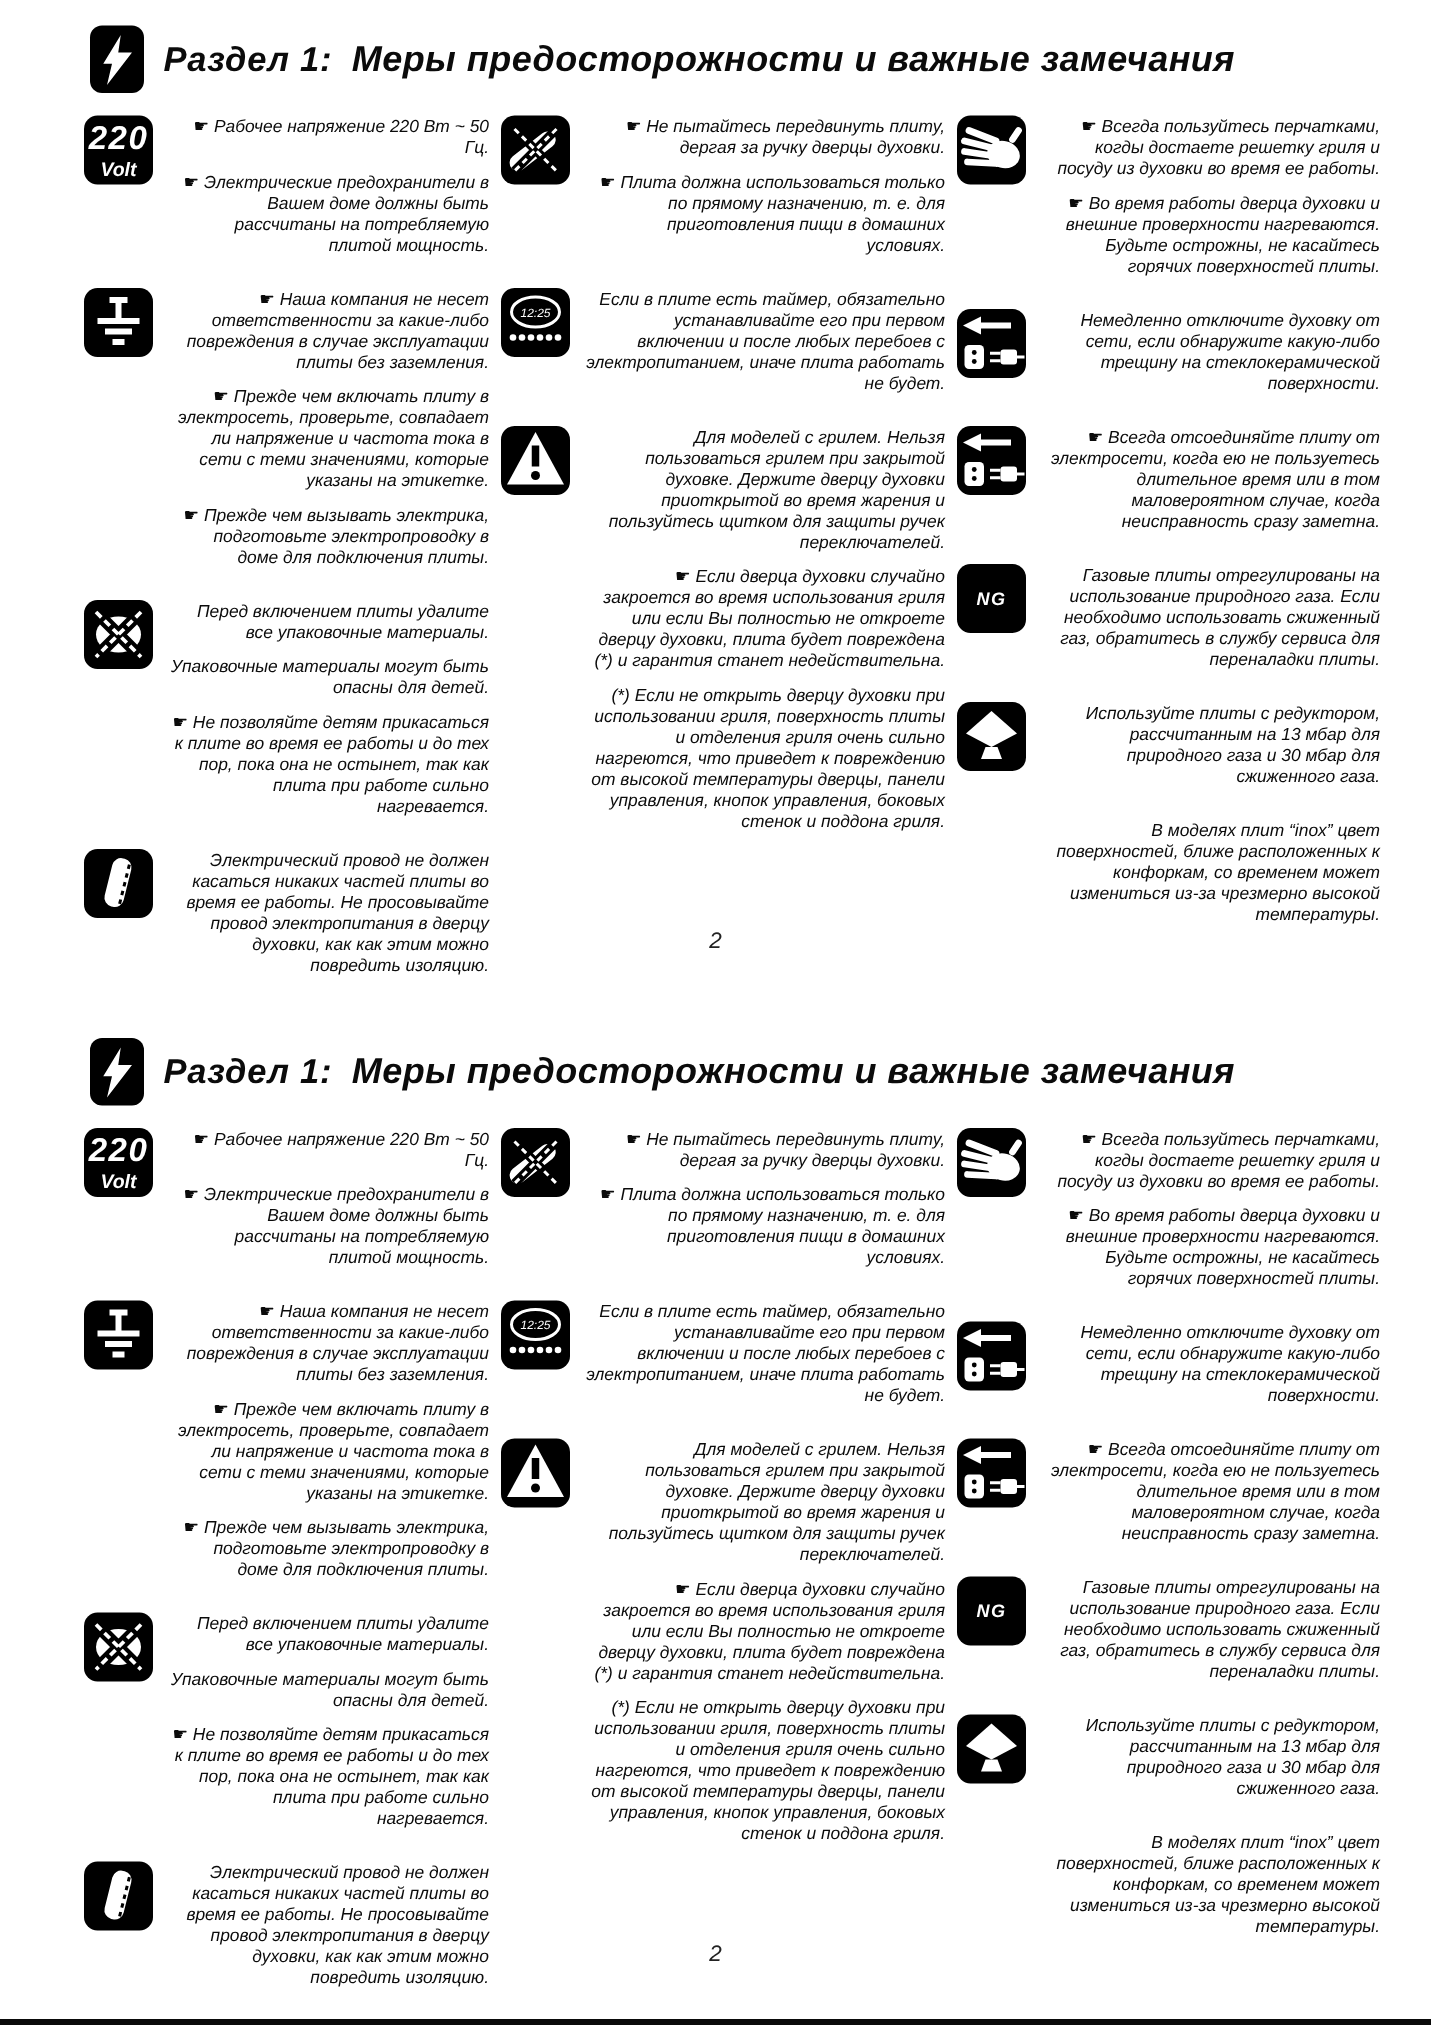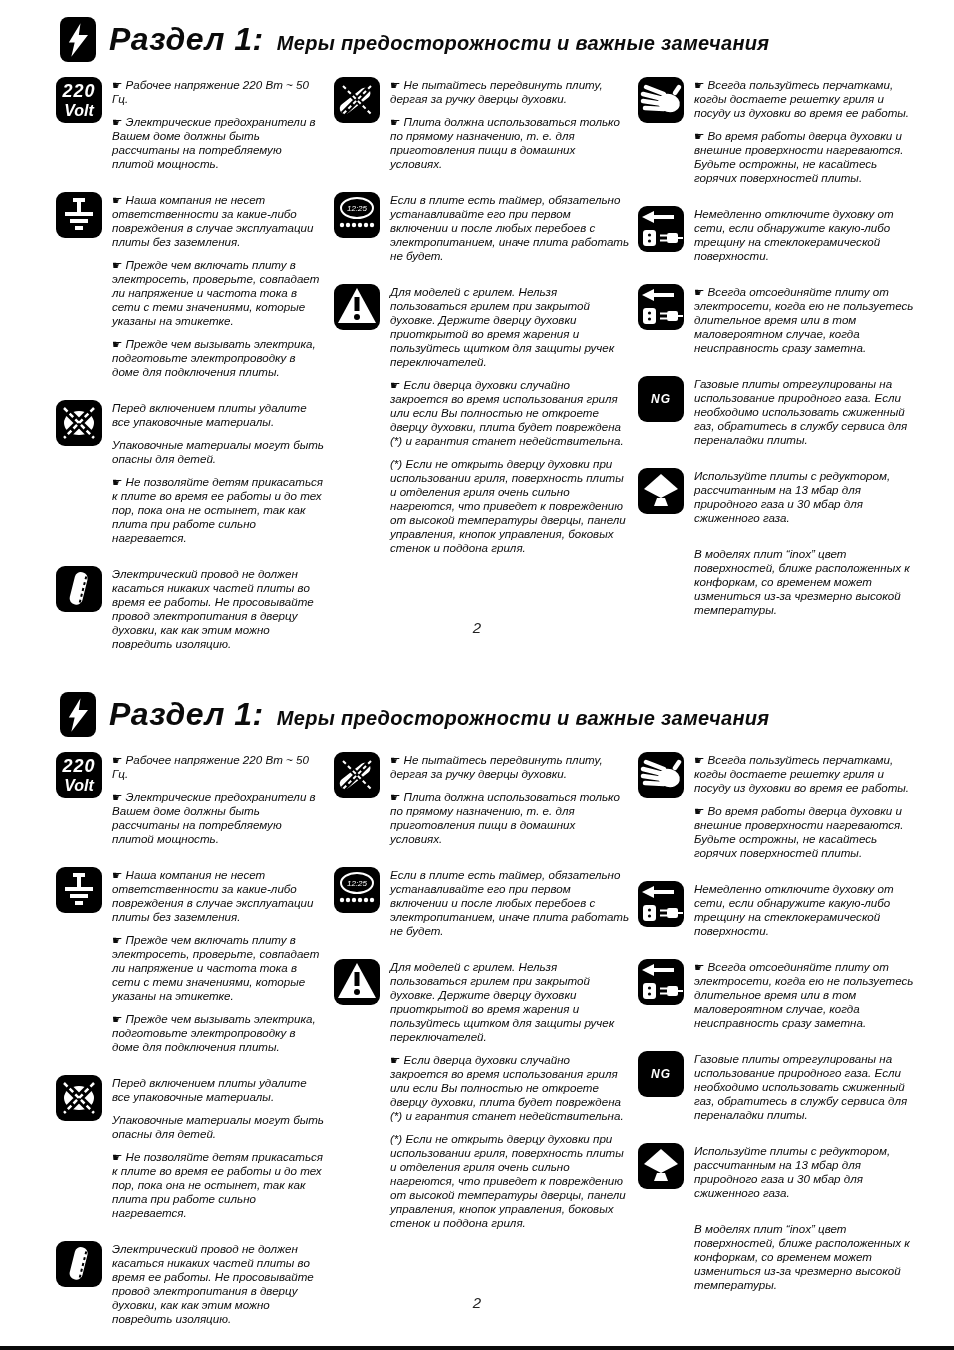--- a/index.html
+++ b/index.html
@@ -11,38 +11,38 @@
     -webkit-font-smoothing:antialiased;
   }
   .page{width:954px;height:1350px;position:relative;box-sizing:border-box;border-bottom:4px solid #0a0a0a;overflow:hidden;background:#fff;}
   .half{height:675px;position:relative;overflow:hidden;}
 
   
   .hdr{display:flex;align-items:center;gap:13px;padding:17px 0 0 60px;}
   .hdr-icon{flex:0 0 36px;width:36px;height:45px;background:#000;border-radius:8px;display:flex;align-items:center;justify-content:center;}
   .hdr-icon svg{display:block;}
   .hdr-line{display:flex;align-items:baseline;gap:13px;margin:0;white-space:nowrap;}
-  .hdr-title{font-weight:700;font-style:italic;font-size:32px;letter-spacing:0.5px;}
-  .hdr-sub{font-weight:700;font-style:italic;font-size:20px;letter-spacing:0.3px;}
+  .hdr-title{font-weight:700;font-style:italic;font-size:23px;letter-spacing:0.5px;}
+  .hdr-sub{font-weight:700;font-style:italic;font-size:24px;letter-spacing:0.3px;}
 
   
   .columns{display:grid;grid-template-columns:270px 296px 282px;column-gap:8px;padding:15px 0 0 56px;}
   .col{min-width:0;}
   .block{display:flex;gap:10px;margin-bottom:12px;}
   .icon{flex:0 0 46px;width:46px;height:46px;background:#000;border-radius:9px;position:relative;overflow:hidden;}
   .icon.empty{background:transparent;}
   .icon svg{display:block;width:46px;height:46px;}
   .text{flex:1;min-width:0;padding-top:1px;}
-  .text p{margin:0 0 9px;font-size:11.6px;line-height:14px;}
+  .text p{margin:0 0 9px;font-size:11.6px;line-height:14px;text-align:right;}
   .b{font-weight:400;}
 
   
   .ic-txt{position:absolute;inset:0;display:flex;flex-direction:column;align-items:center;justify-content:center;color:#fff;font-weight:700;font-style:italic;line-height:1;}
-  .ic-volt-1{font-size:18px;letter-spacing:1px;}
-  .ic-volt-2{font-size:16px;margin-top:3px;}
+  .ic-volt-1{font-size:22px;letter-spacing:1px;}
+  .ic-volt-2{font-size:13px;margin-top:3px;}
   .ic-ng{font-size:12px;letter-spacing:1px;}
 
   .pageno{position:absolute;top:619px;left:0;width:100%;text-align:center;font-size:15px;font-style:italic;color:#222;}
 </style>
 </head>
 <body>
 
 <div class="page">
 
   <section class="half">

